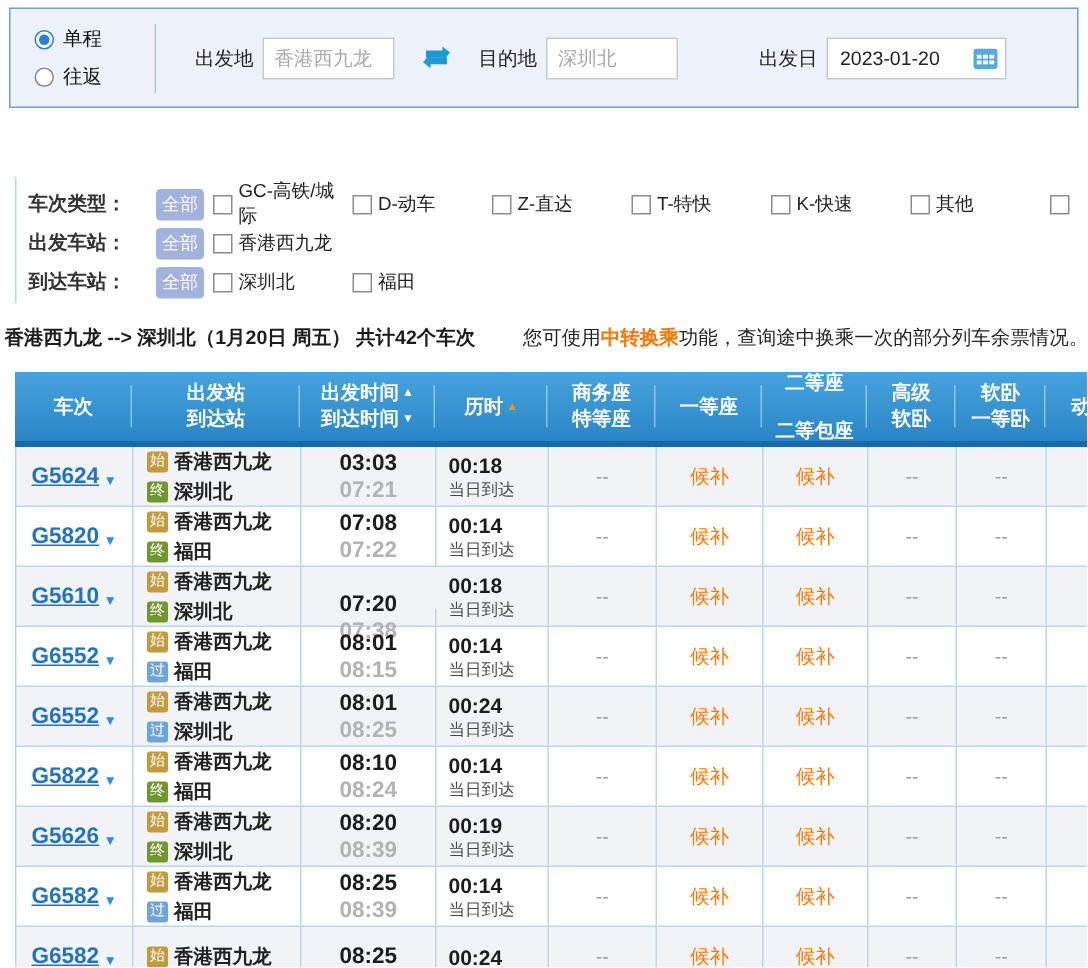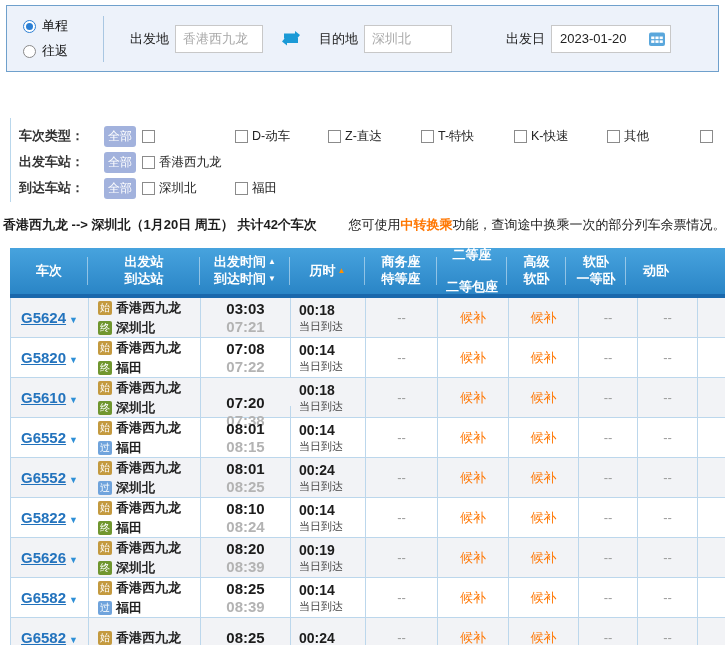--- a/index.html
+++ b/index.html
@@ -148,20 +148,21 @@
     </div>
   </section>
 
 
   <section class="filter-panel" id="filterPanel">
       <div class="filter-row">
         <span class="f-label">车次类型：</span>
         <span class="all-badge">全部</span>
         <label class="cb-item">
           <span class="cb-box"></span>
+          <span class="cb-text">GC-高铁/城际</span>
         </label>
         <label class="cb-item">
           <span class="cb-box"></span>
           <span class="cb-text">D-动车</span>
         </label>
         <label class="cb-item">
           <span class="cb-box"></span>
           <span class="cb-text">Z-直达</span>
         </label>
         <label class="cb-item">
@@ -242,20 +243,25 @@
             </div>
           </div>
           <div class="th" style="width: 72px;">
             <div class="th-line">
               <span>商务座</span>
             </div>
             <div class="th-line">
               <span>特等座</span>
             </div>
           </div>
+          <div class="th" style="width: 71px;">
+            <div class="th-line">
+              <span>一等座</span>
+            </div>
+          </div>
           <div class="th" style="width: 70px; gap: 15px;">
             <div class="th-line">
               <span>二等座</span>
             </div>
             <div class="th-line">
               <span>二等包座</span>
             </div>
           </div>
           <div class="th" style="width: 59px;">
             <div class="th-line">

